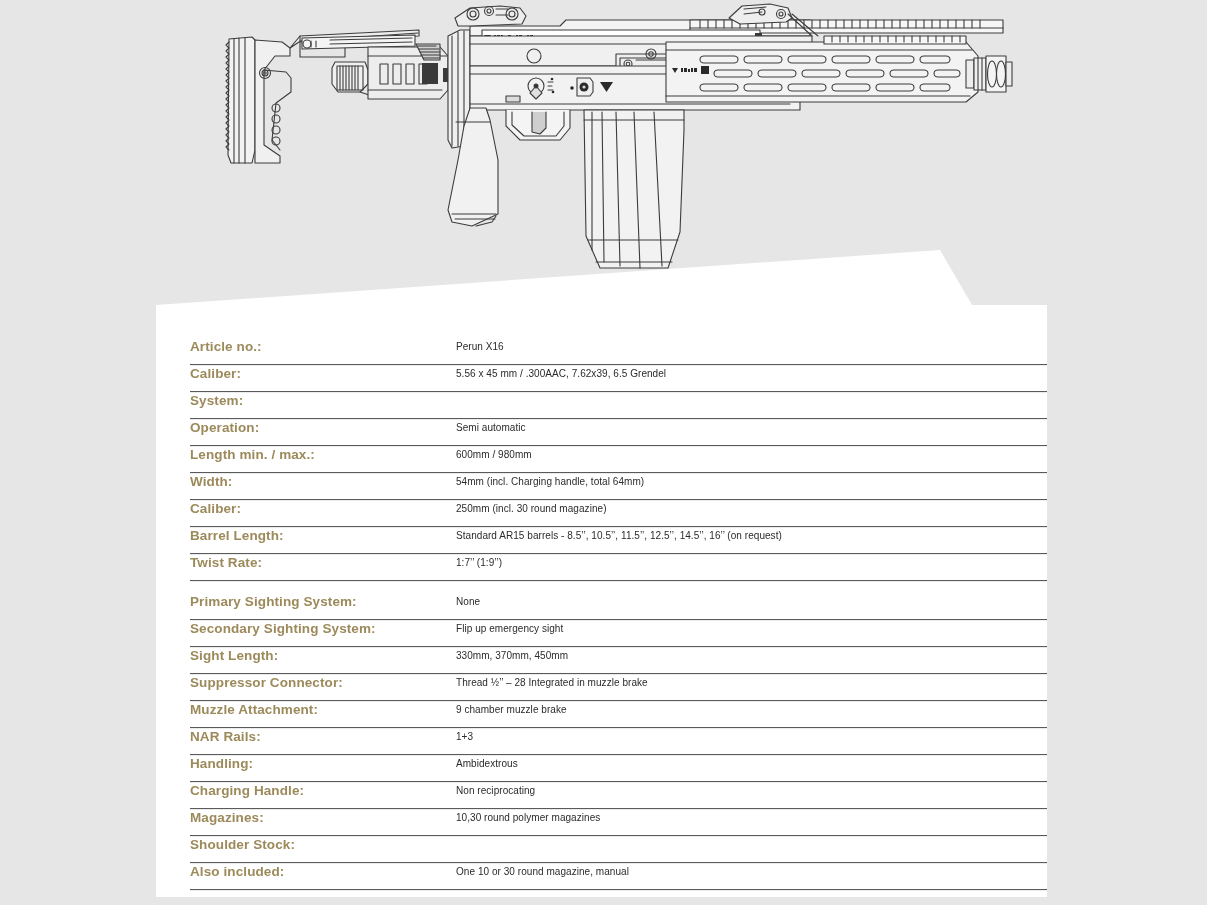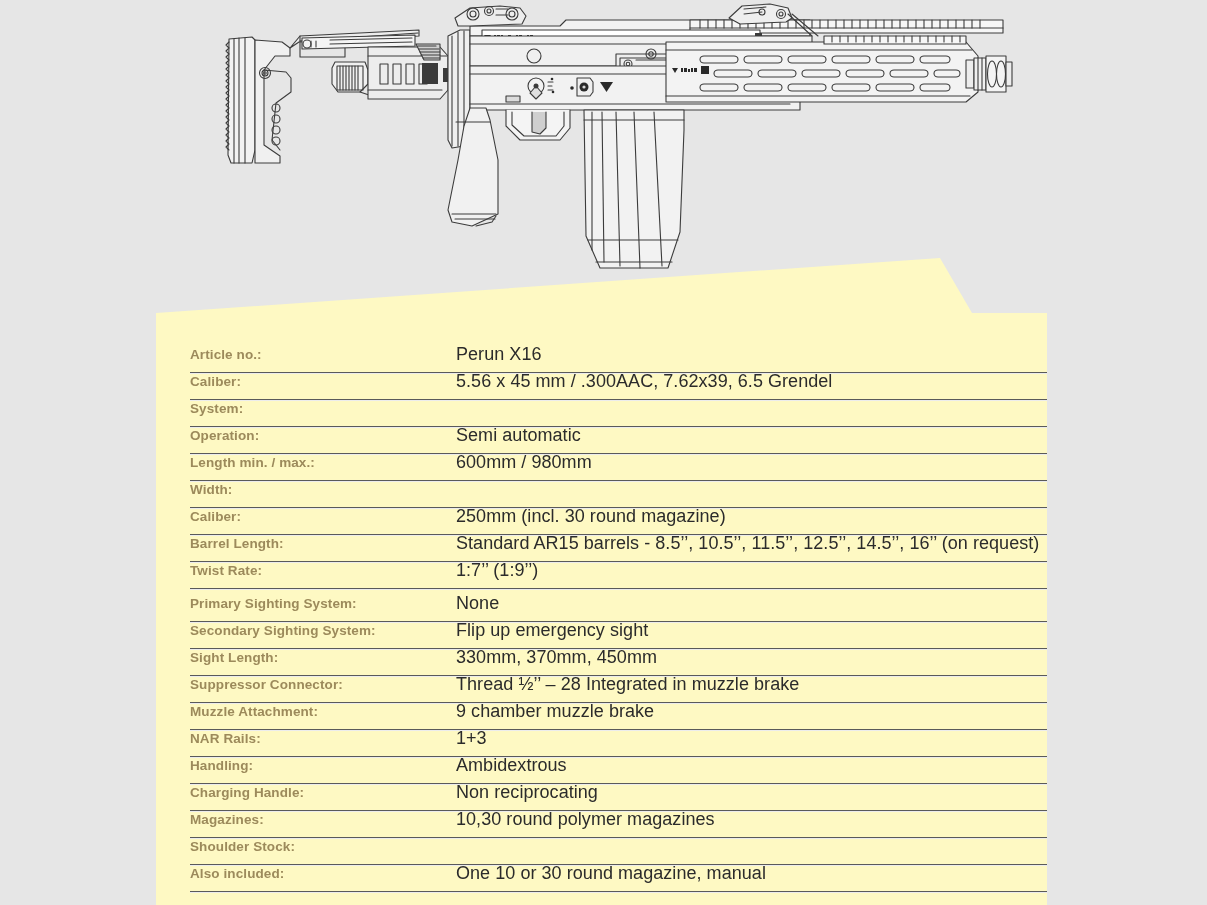--- a/index.html
+++ b/index.html
@@ -21,59 +21,59 @@
     left: 0; top: 0;
     width: 1207px;
     height: 300px;
   }
   #hero svg { display: block; }
 
   
   #spec-panel {
     position: absolute;
     left: 156px;
-    top: 258px;
+    top: 250px;
     width: 891px;
     height: 647px;
-    background: #fef9c3;
+    background: #ffffff;
     
     clip-path: polygon(0px 55px, 784px 0px, 816px 55px, 891px 55px, 891px 647px, 0px 647px);
   }
 
   #spec-table {
     position: absolute;
     left: 34px;
     top: 88px;
     width: 857px;
   }
 
   .spec-row {
     display: flex;
     align-items: flex-start;
     height: 26px;
     border-bottom: 1px solid #5a5a5a;
     box-shadow: 0 1px 0 0 #ececec;
   }
   .spec-row.gap-before {
-    margin-top: 6px;
+    margin-top: 12px;
   }
   .spec-label {
     width: 266px;
     flex: 0 0 266px;
     color: #9c8a5b;
     font-size: 13.5px;
     font-weight: bold;
     line-height: 17px;
     letter-spacing: 0.1px;
     white-space: nowrap;
   }
   .spec-value {
     flex: 1 1 auto;
     color: #2b2b2b;
-    font-size: 18px;
+    font-size: 10px;
     line-height: 17px;
     letter-spacing: 0.05px;
     white-space: nowrap;
   }
 </style>
 </head>
 <body>
 
 <div id="hero">
   <svg width="1207" height="300" viewBox="0 0 1207 300" xmlns="http://www.w3.org/2000/svg">
@@ -296,20 +296,21 @@
       <div class="spec-row">
         <div class="spec-label">Operation:</div>
         <div class="spec-value">Semi automatic</div>
       </div>
       <div class="spec-row">
         <div class="spec-label">Length min. / max.:</div>
         <div class="spec-value">600mm / 980mm</div>
       </div>
       <div class="spec-row">
         <div class="spec-label">Width:</div>
+        <div class="spec-value">54mm (incl. Charging handle, total 64mm)</div>
       </div>
       <div class="spec-row">
         <div class="spec-label">Caliber:</div>
         <div class="spec-value">250mm (incl. 30 round magazine)</div>
       </div>
       <div class="spec-row">
         <div class="spec-label">Barrel Length:</div>
         <div class="spec-value">Standard AR15 barrels - 8.5’’, 10.5’’, 11.5’’, 12.5’’, 14.5’’, 16’’  (on request)</div>
       </div>
       <div class="spec-row">

